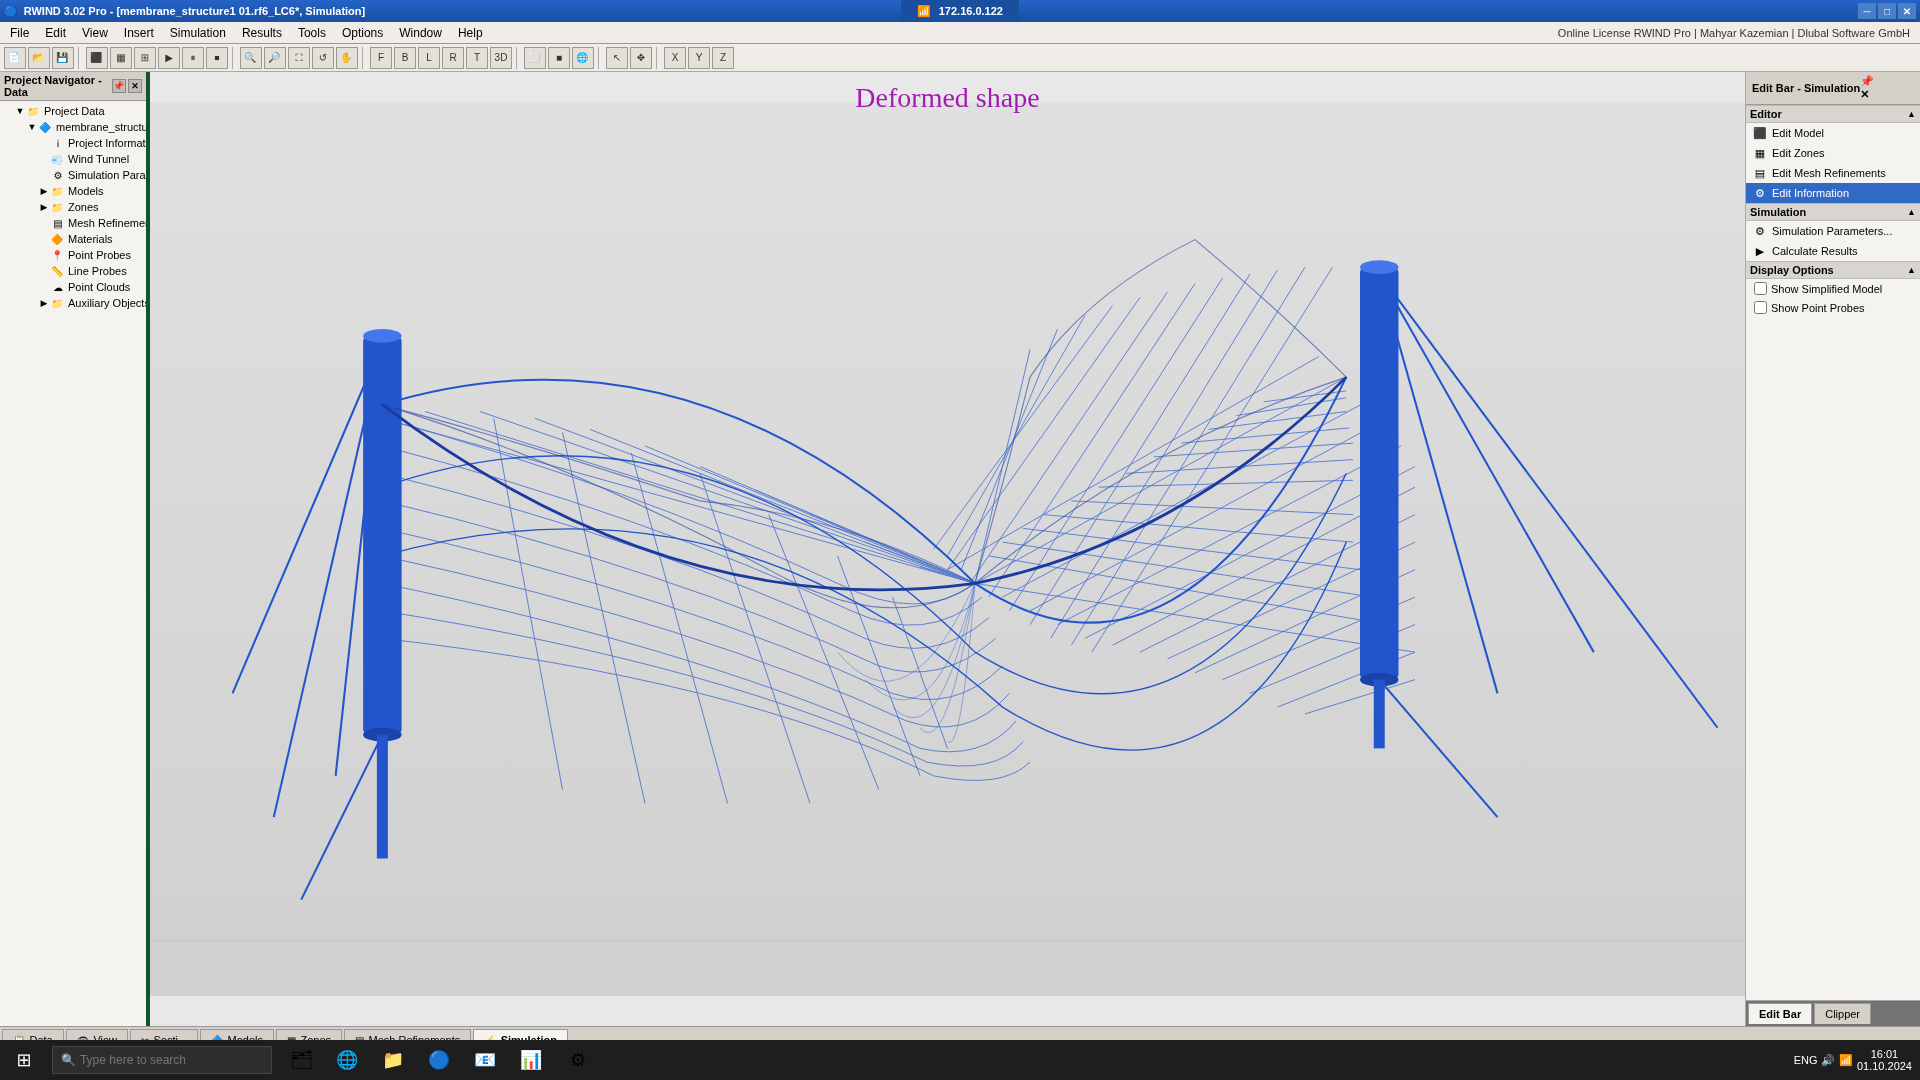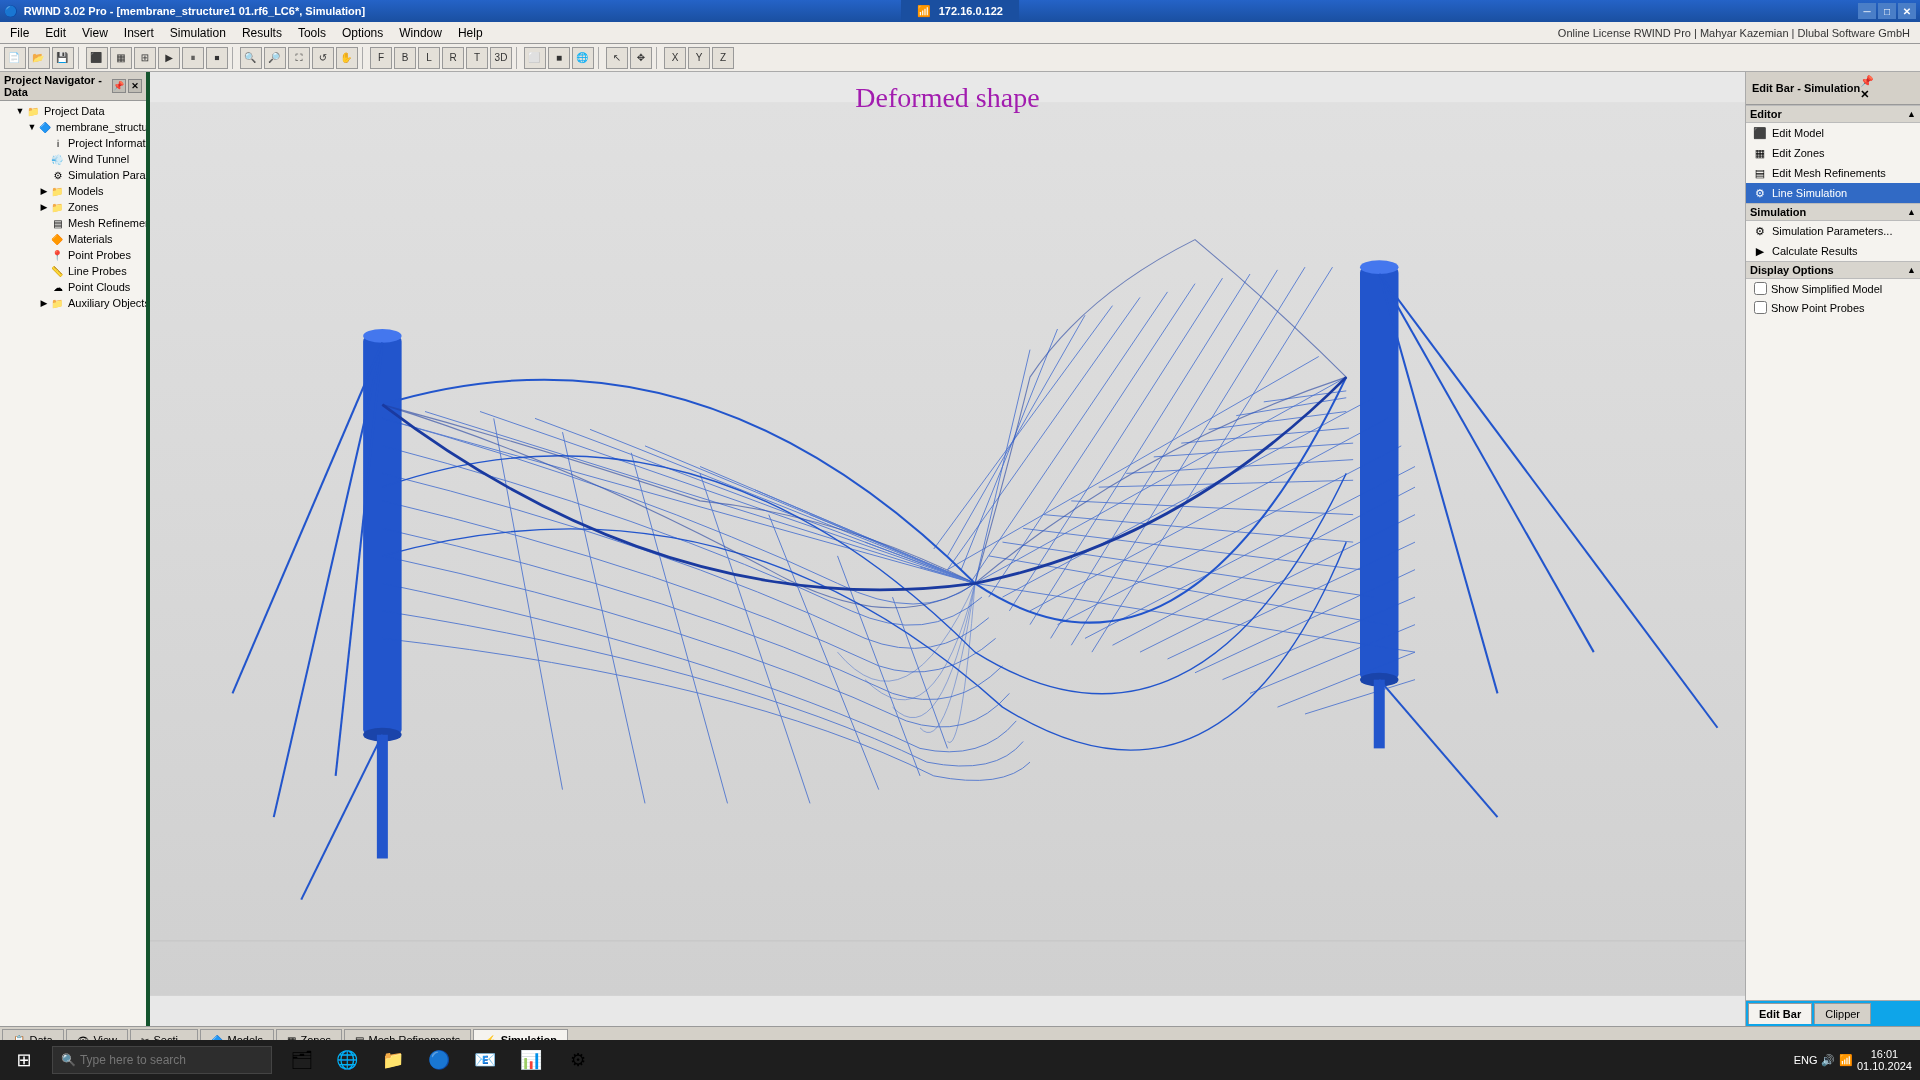--- a/index.html
+++ b/index.html
@@ -493,21 +493,21 @@
     <div class="right-item">
       <span class="right-item-icon">▦</span>
       <span>Edit Zones</span>
     </div>
     <div class="right-item">
       <span class="right-item-icon">▤</span>
       <span>Edit Mesh Refinements</span>
     </div>
     <div class="right-item active">
       <span class="right-item-icon">⚙</span>
-      <span>Line Simulation</span>
+      <span>Edit Information</span>
     </div>
 
     <div class="right-section-header">
       <span>Simulation</span>
       <span class="section-arrow">▲</span>
     </div>
     <div class="right-item">
       <span class="right-item-icon">⚙</span>
       <span>Simulation Parameters...</span>
     </div>
@@ -522,21 +522,21 @@
     </div>
     <div class="display-opt-item">
       <input type="checkbox" style="">
       <span>Show Simplified Model</span>
     </div>
     <div class="display-opt-item">
       <input type="checkbox" style="">
       <span>Show Point Probes</span>
     </div>
 
-    <div style="margin-top: auto; border-top: 1px solid #aaa; background: #0ea5e9; display: flex; padding: 2px;">
+    <div style="margin-top: auto; border-top: 1px solid #aaa; background: #737373; display: flex; padding: 2px;">
       <div class="tab active">
         <span>Edit Bar</span>
       </div>
       <div class="tab">
         <span>Clipper</span>
       </div>
     </div>
   </div>
 
 </div>

